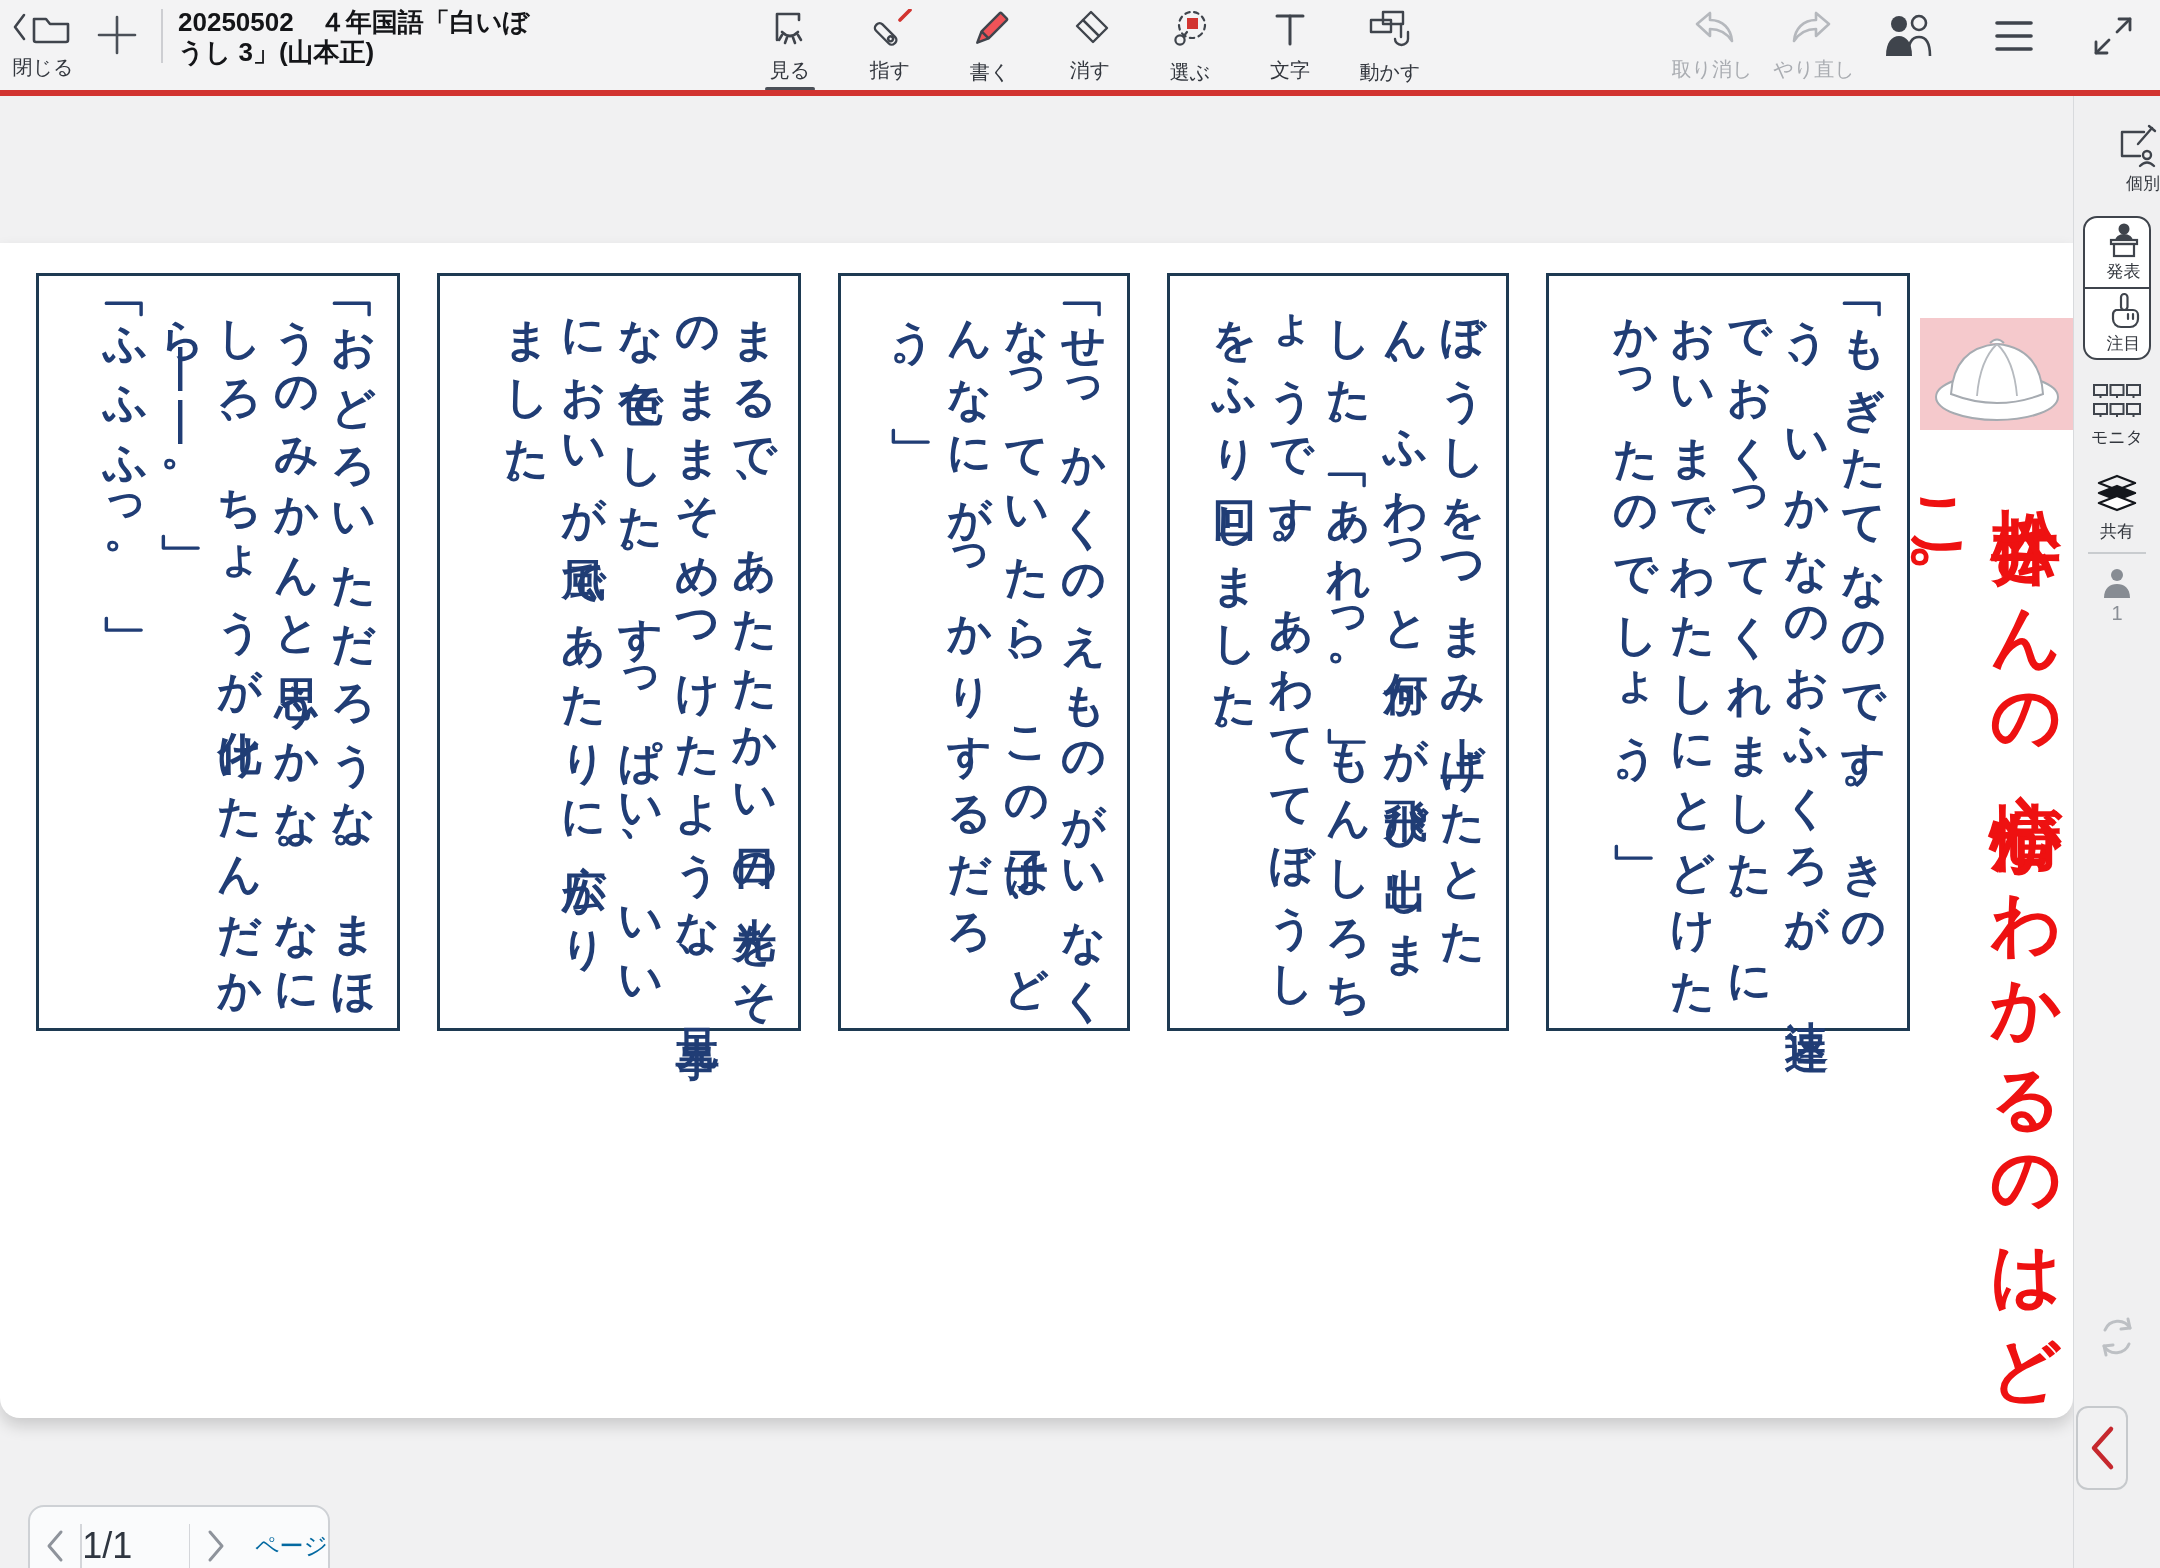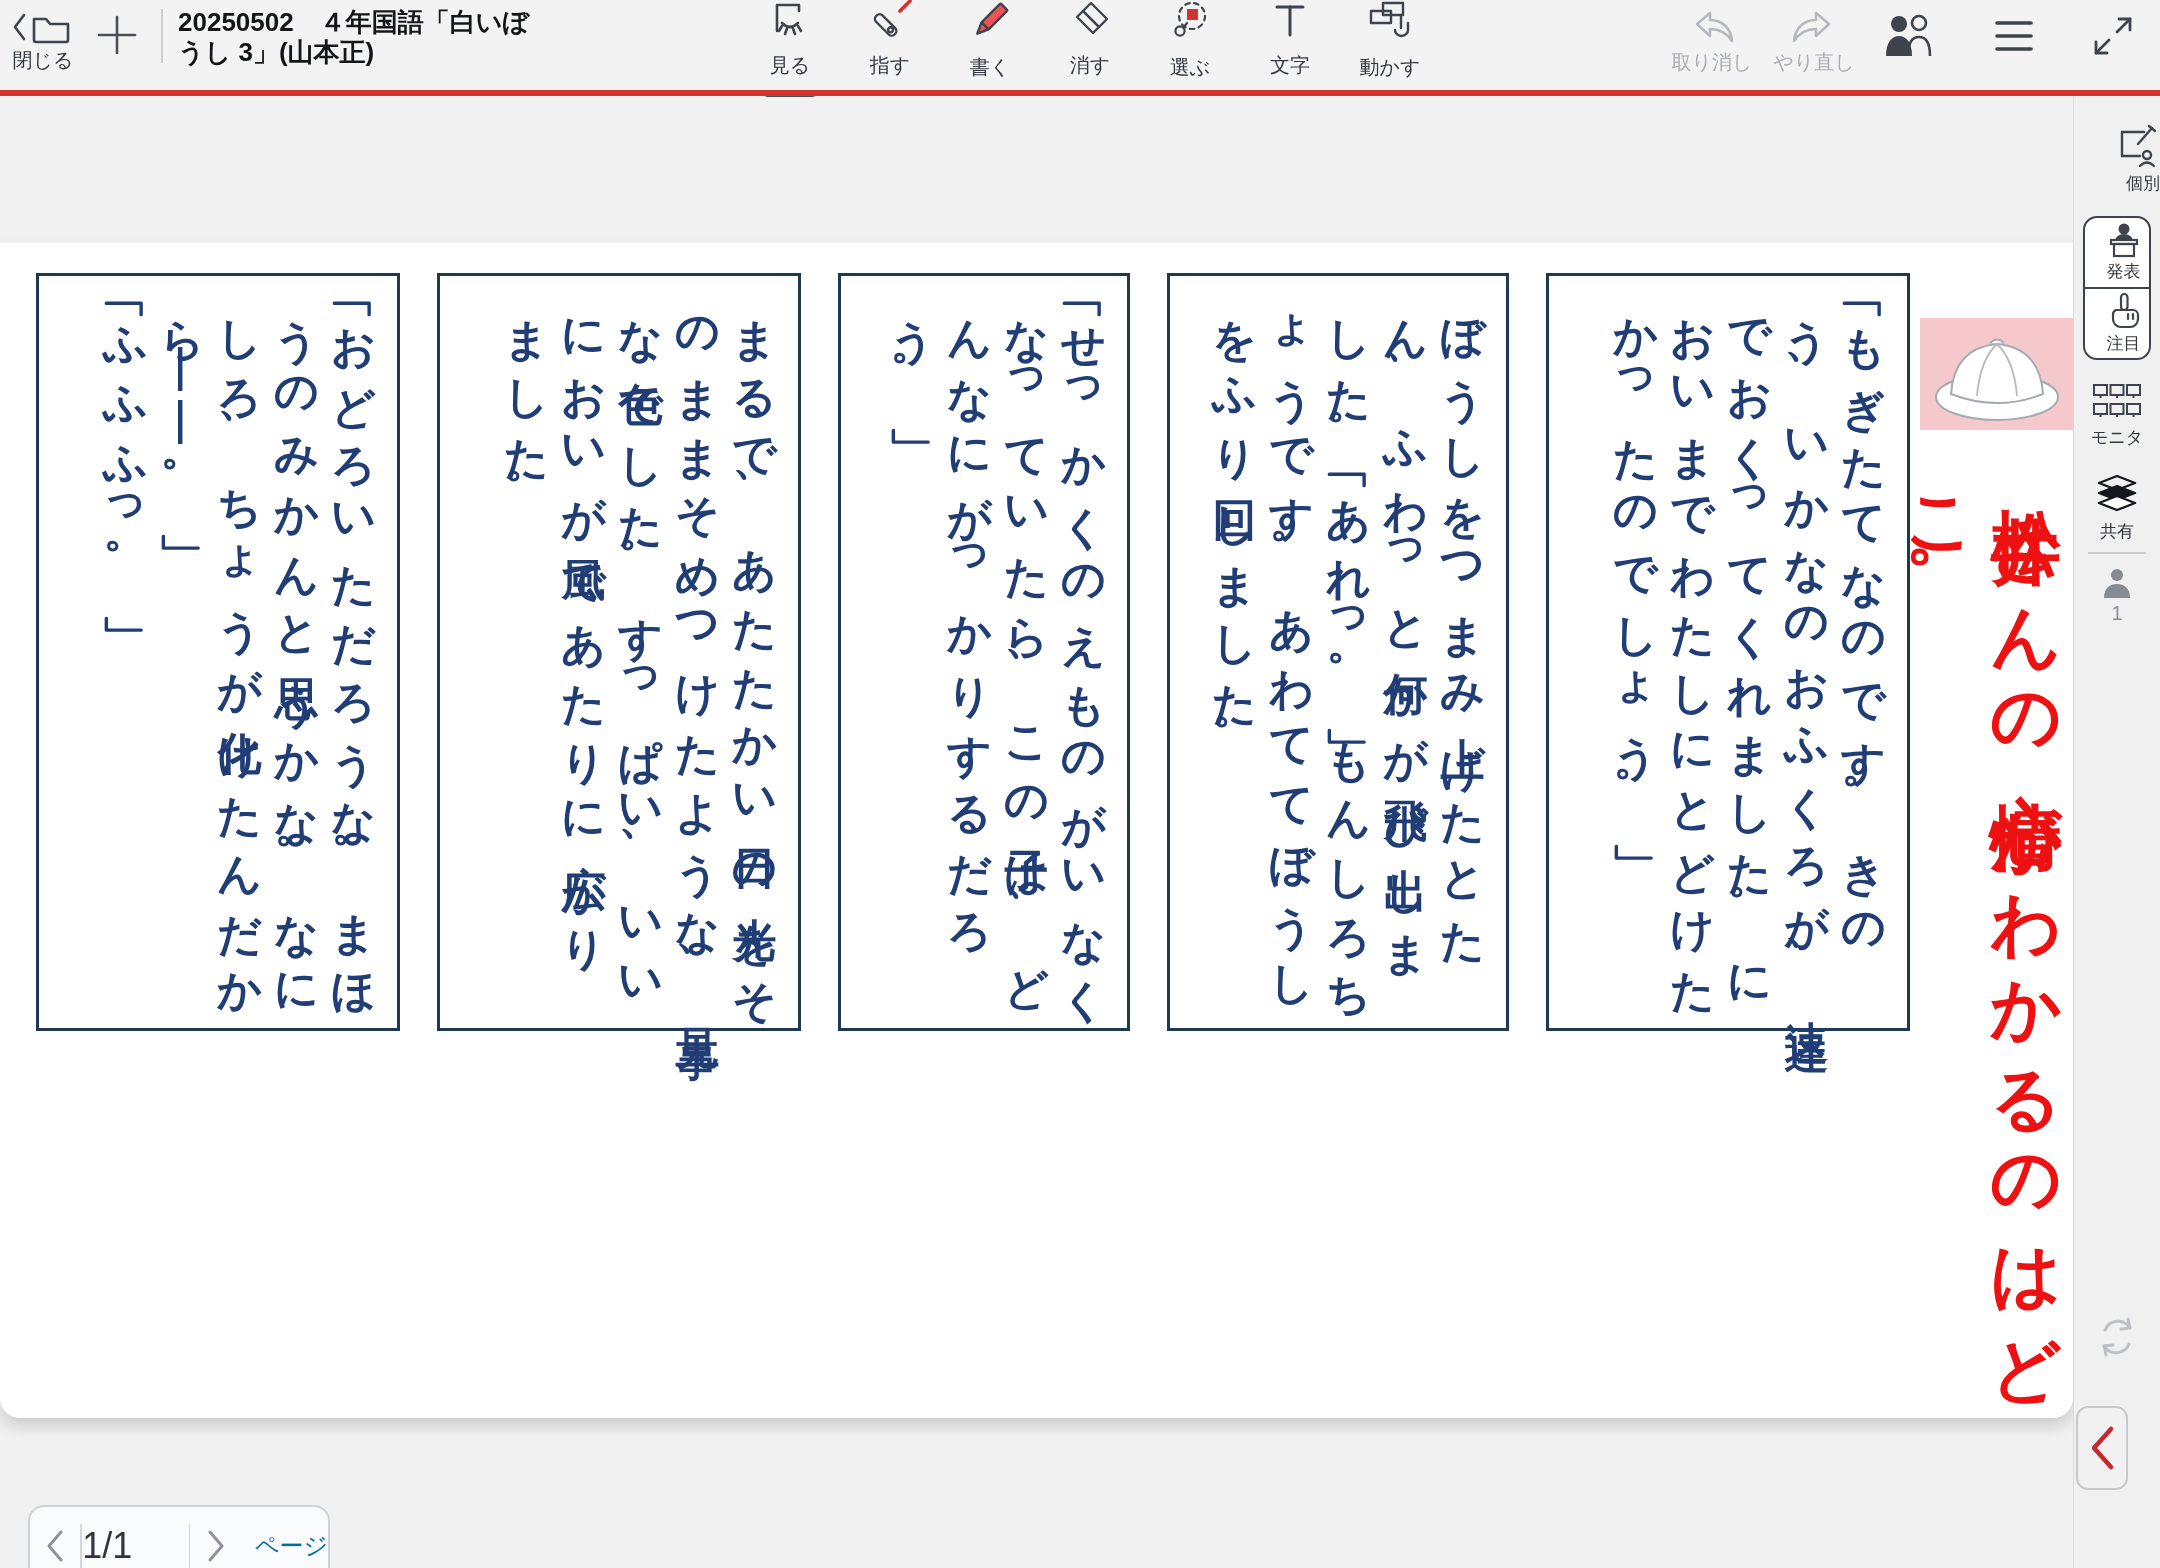--- a/index.html
+++ b/index.html
@@ -6,26 +6,26 @@
   #screen{
     position:relative; width:2160px; height:1568px; overflow:hidden;
     background:#f1f1f2;
     font-family:"Liberation Sans","DejaVu Sans",sans-serif;
     -webkit-font-smoothing:antialiased;
   }
   
   .toolbar{position:absolute;left:0;top:0;width:2160px;height:90px;background:#f3f3f4;}
   .redline{position:absolute;left:0;top:90px;width:2160px;height:6px;background:#d23430;}
   .tb-btn{position:absolute;display:flex;flex-direction:column;align-items:center;cursor:default;}
-  .tb-label{font-size:20px;color:#33373e;margin-top:1px;white-space:nowrap;}
+  .tb-label{font-size:20px;color:#33373e;margin-top:8px;white-space:nowrap;}
   .tb-label.dim{color:#a9acb1;}
   .tb-divider{position:absolute;left:161px;top:9px;width:2px;height:54px;background:#cdced2;}
   .doc-title{position:absolute;left:178px;top:7px;width:360px;font-size:26px;line-height:30px;color:#141518;font-weight:bold;}
   .tools{position:absolute;left:740px;top:0;display:flex;}
-  .tool{width:100px;display:flex;flex-direction:column;align-items:center;gap:11px;}
+  .tool{width:100px;padding-top:9px;display:flex;flex-direction:column;align-items:center;}
   .tool .tb-label{font-size:20px;}
   .tool .underline{width:50px;height:4px;border-radius:2px;background:#4a4f57;margin-top:3px;visibility:hidden;}
   .tool.selected .underline{visibility:visible;}
   svg{display:block;}
   
   .page{
     position:absolute;left:0;top:243px;width:2073px;height:1175px;background:#ffffff;
     border-radius:0 0 20px 20px; box-shadow:0 8px 16px rgba(0,0,0,.16);
   }
   .textbox{

